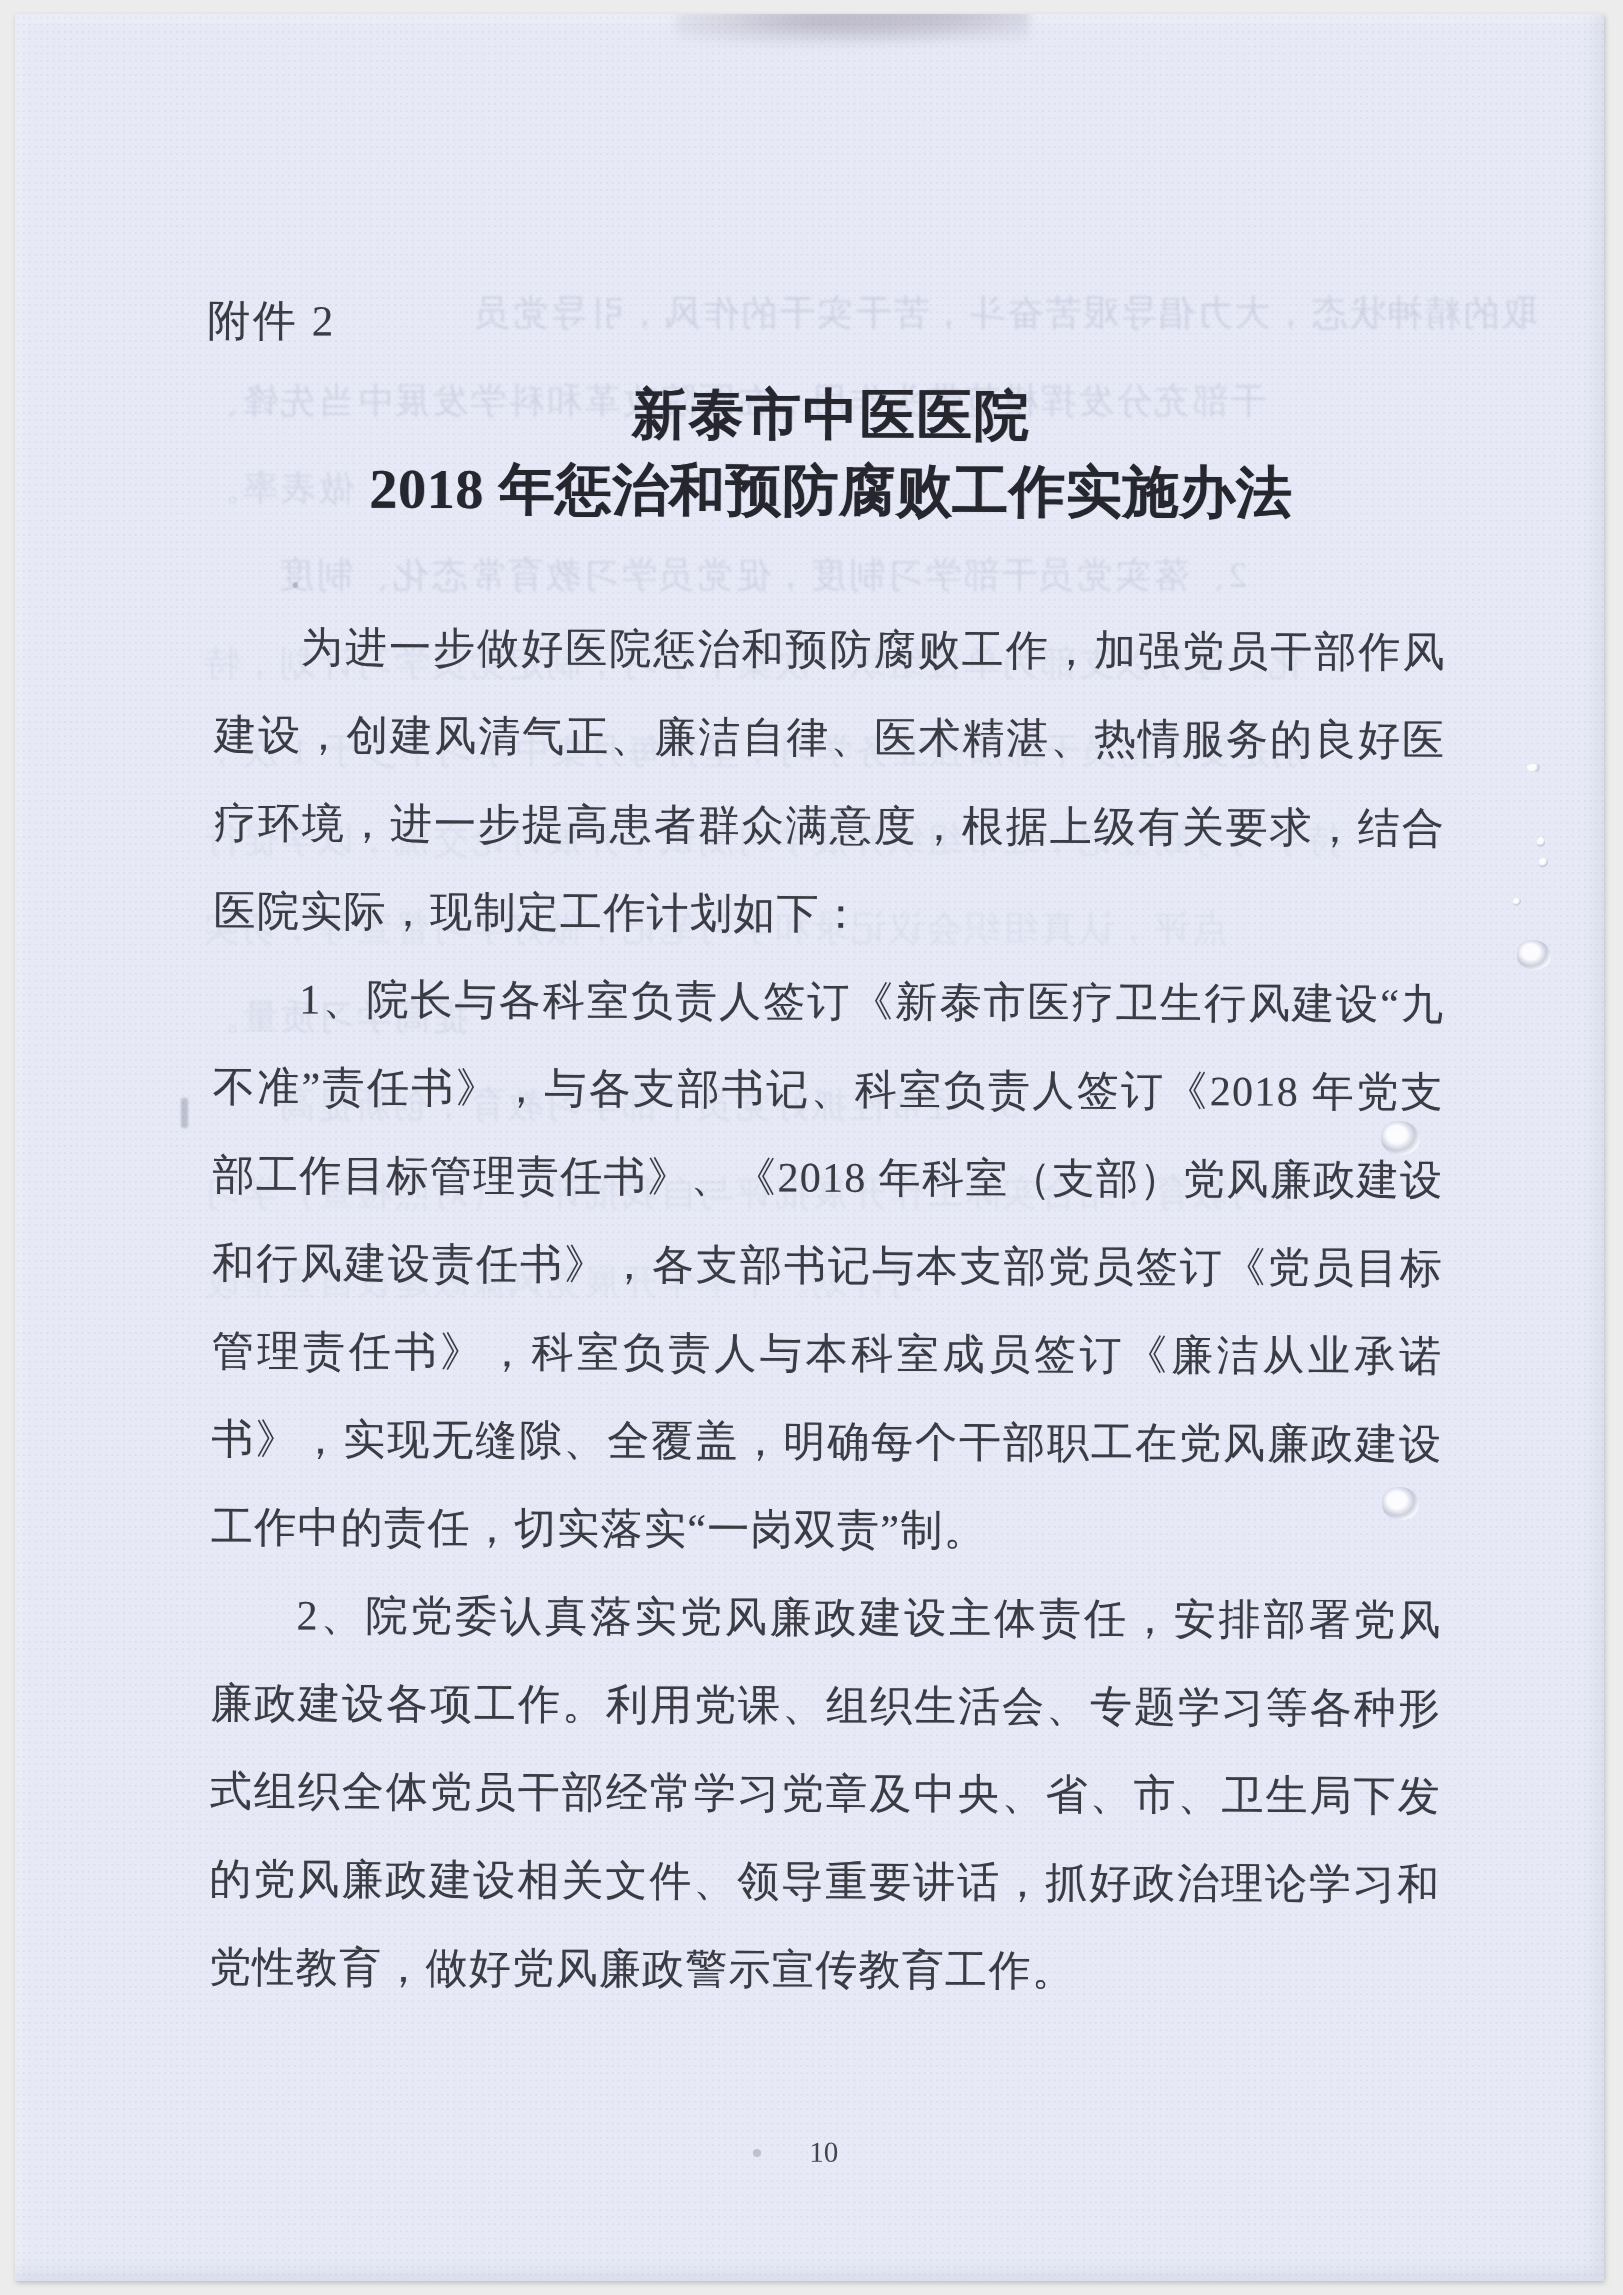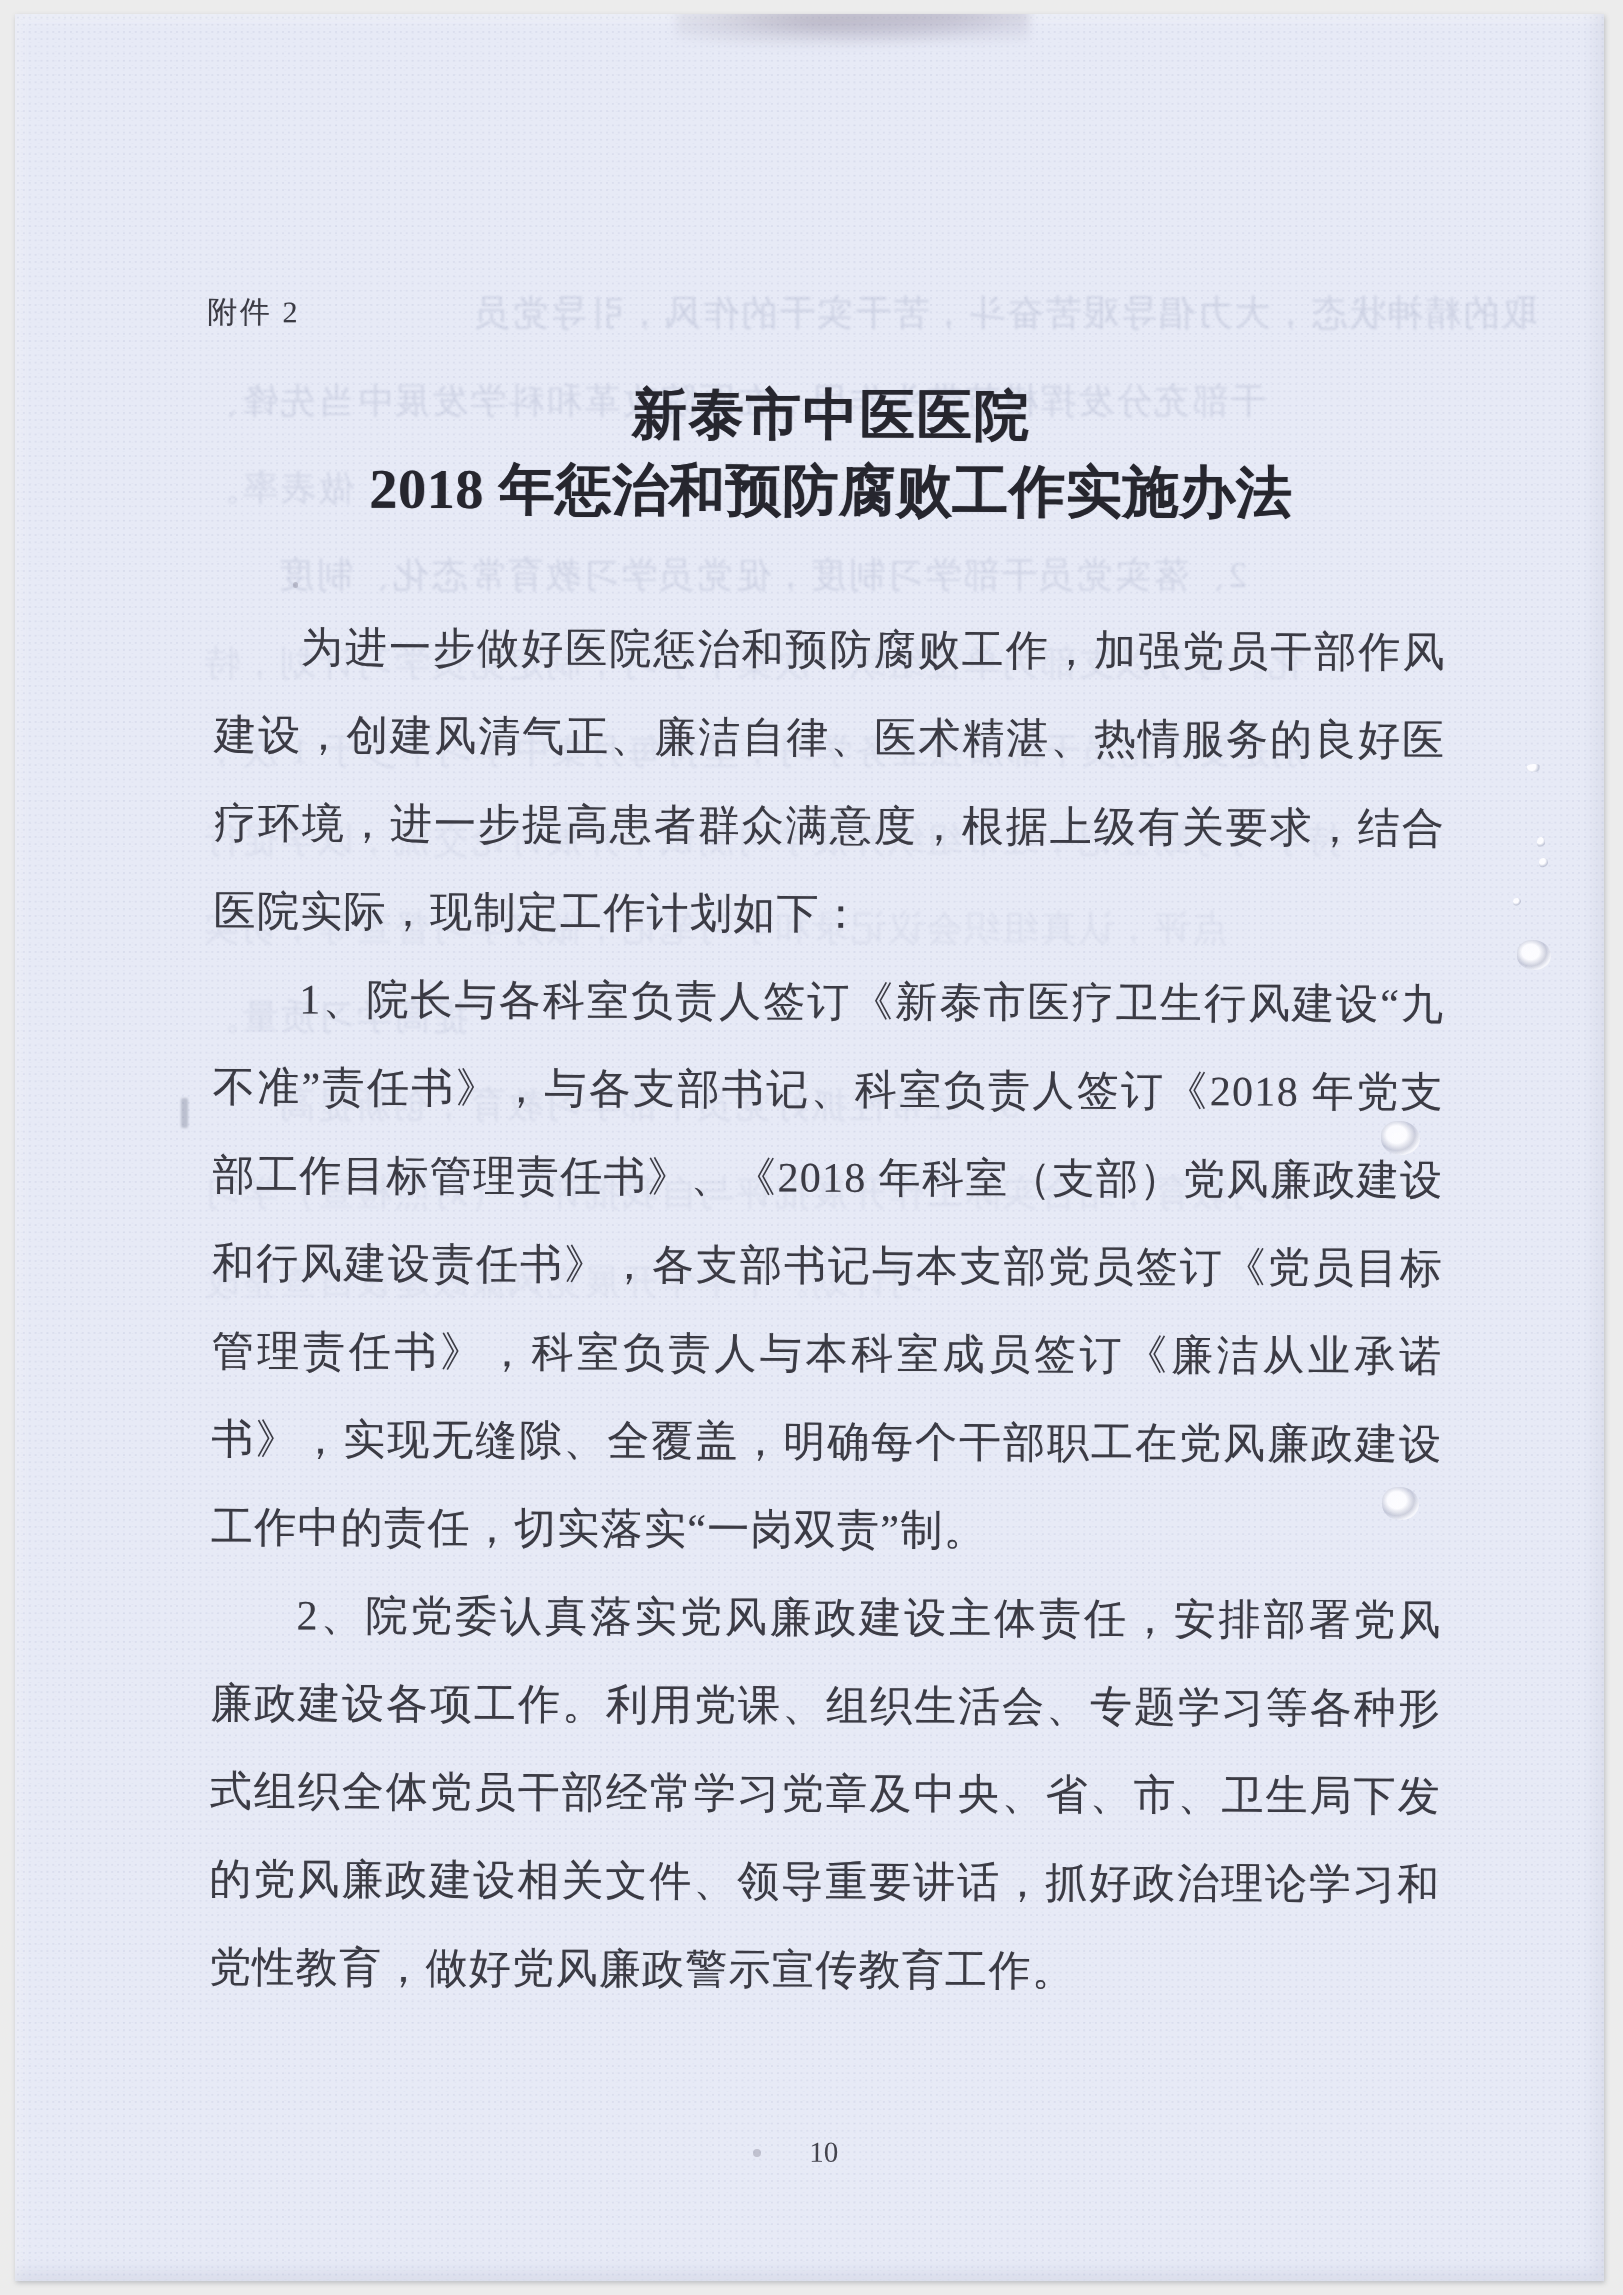--- a/index.html
+++ b/index.html
@@ -45,21 +45,21 @@
   }
   .content {
     position: absolute; inset: 0;
     transform: rotate(0.25deg);
     transform-origin: 196px 589px;
     color: var(--ink, #3b3b44);
   }
   .attachment {
     position: absolute;
     left: 191px; top: 278px;
-    font-size: 30px;
+    font-size: 43px;
     letter-spacing: 2.6px;
     text-shadow: 0 0 0.7px rgba(56,56,68,0.35);
   }
   .title1, .title2 {
     position: absolute;
     left: 200px; width: 1231px;
     margin: 0;
     text-align: center;
     font-weight: 700;
     color: #26262e;

